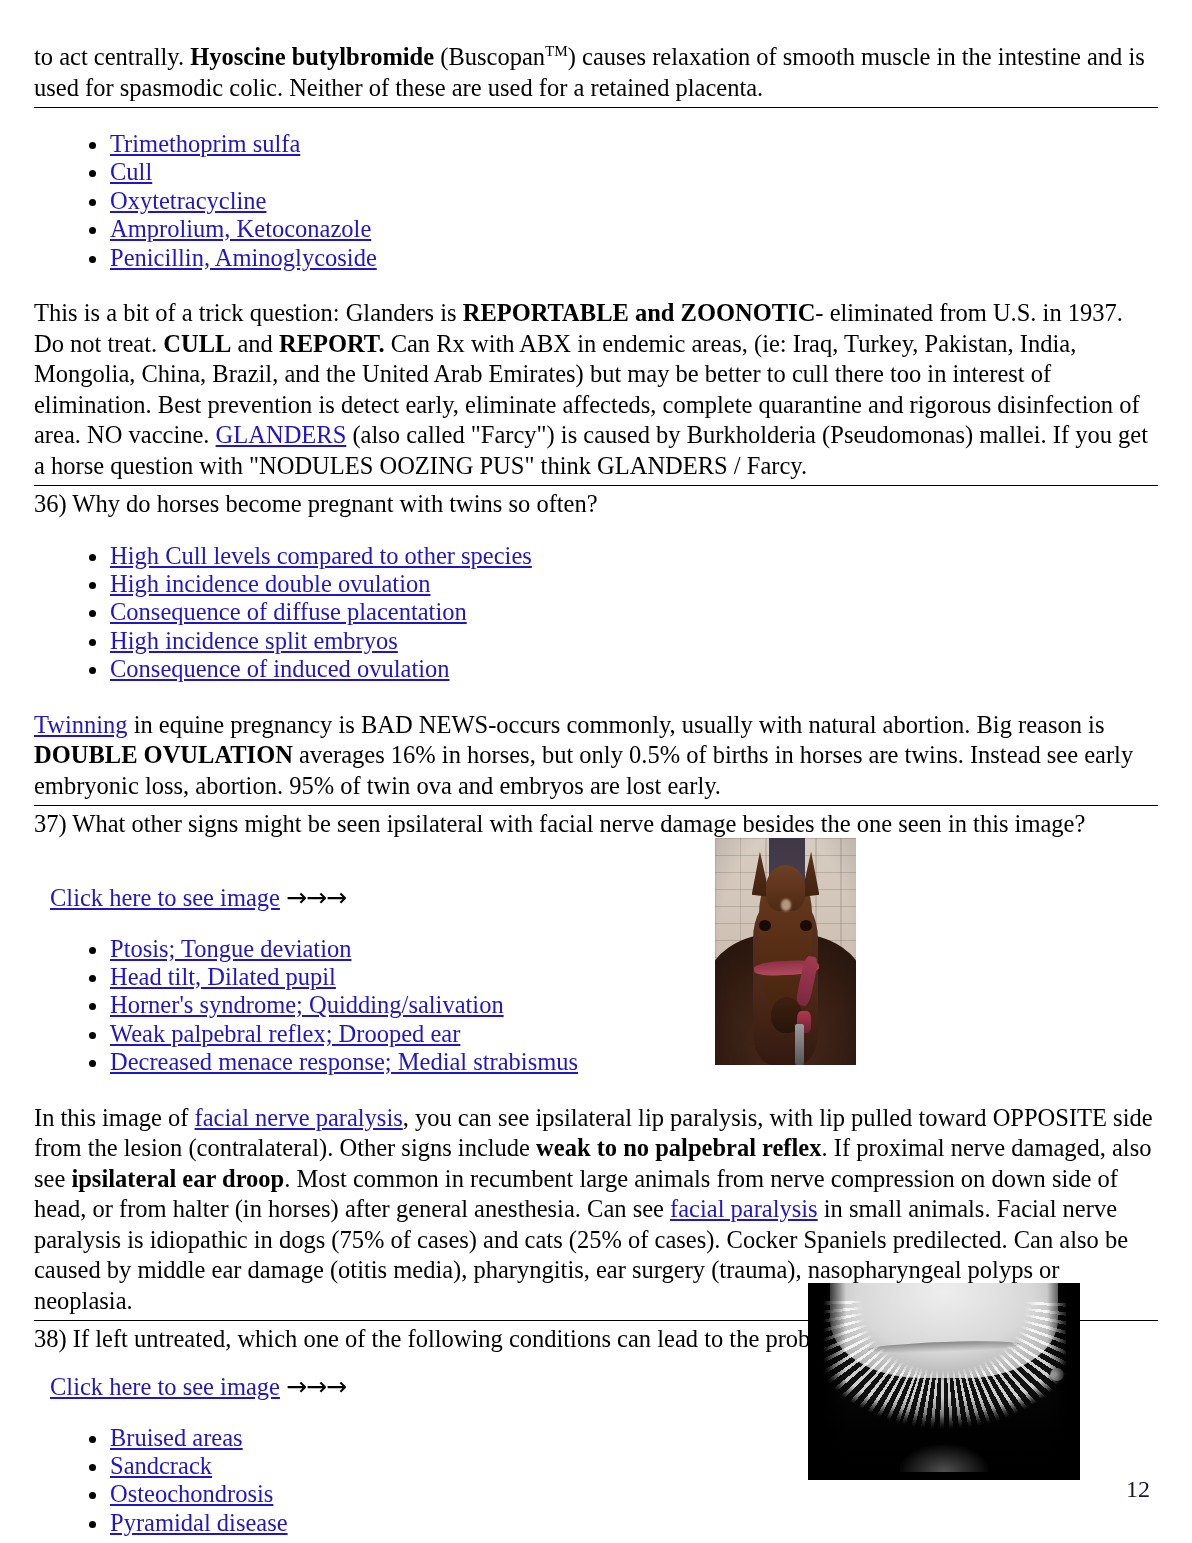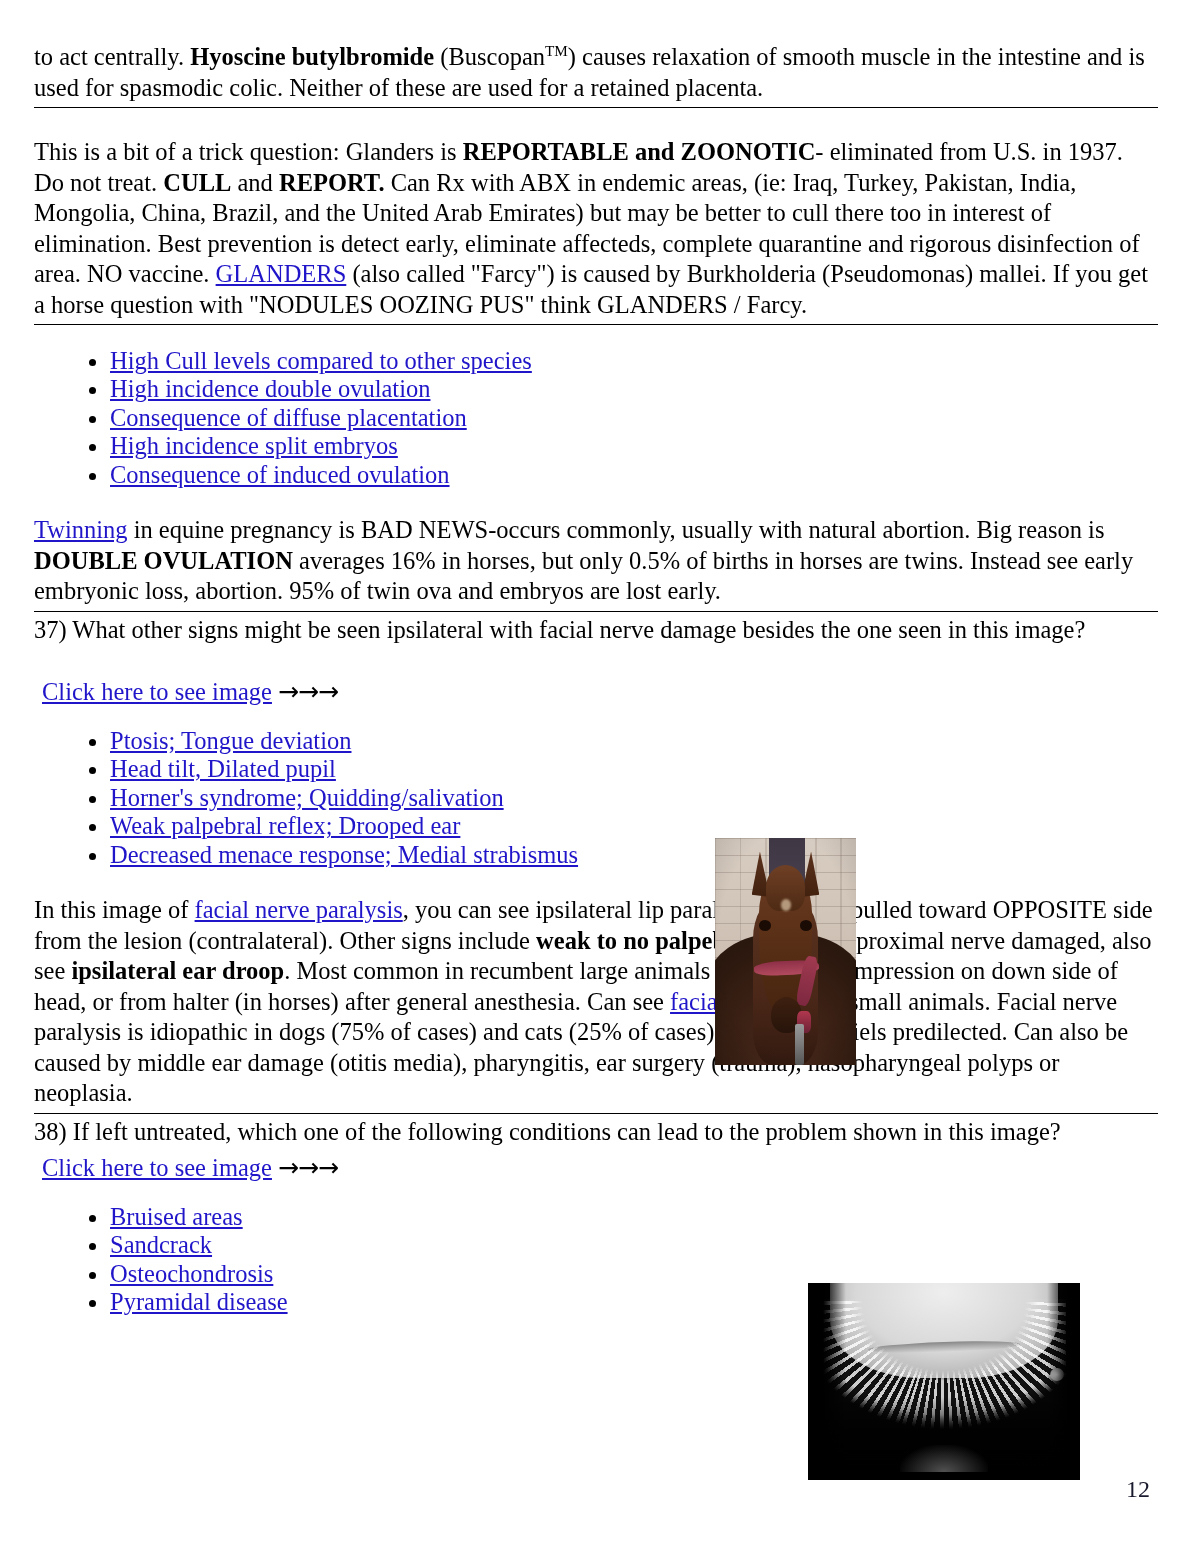--- a/index.html
+++ b/index.html
@@ -66,22 +66,22 @@
   ul.opts li::marker { color: #000; font-size: 1em; }
   ul.opts li a, a.lnk {
     color: #2015c9;
     text-decoration: underline;
     text-decoration-color: #2015c9;
   }
   a.lnk { cursor: pointer; }
   .spacer-lg { height: 26px; }
   .clickimg {
     font-size: 24.5px;
-    line-height: 26px;
-    margin: 8px;
+    line-height: 31px;
+    margin: 16px;
   }
   .arrows {
     color: #000;
     font-family: "DejaVu Sans", sans-serif;
     font-size: 25px;
     letter-spacing: -1px;
   }
   
   .photo-horse {
     position: absolute;
@@ -270,25 +270,33 @@
 <body>
 
 <div class="page">
 
   <div class="content">
 
     <p class="para"><span>to act centrally. </span><b>Hyoscine butylbromide</b><span> (Buscopan</span><sup>TM</sup><span>) causes relaxation of smooth muscle in the intestine and is used for spasmodic colic. Neither of these are used for a retained placenta.</span></p>
 
     <hr class="sep">
 
+    <ul class="opts">
+      <li><a class="lnk">Trimethoprim sulfa</a></li>
+      <li><a class="lnk">Cull</a></li>
+      <li><a class="lnk">Oxytetracycline</a></li>
+      <li><a class="lnk">Amprolium, Ketoconazole</a></li>
+      <li><a class="lnk">Penicillin, Aminoglycoside</a></li>
+    </ul>
     <div class="spacer-lg"></div>
     <p class="para"><span>This is a bit of a trick question: Glanders is </span><b>REPORTABLE and ZOONOTIC</b><span>- eliminated from U.S. in 1937. Do not treat. </span><b>CULL</b><span> and </span><b>REPORT.</b><span> Can Rx with ABX in endemic areas, (ie: Iraq, Turkey, Pakistan, India, Mongolia, China, Brazil, and the United Arab Emirates) but may be better to cull there too in interest of elimination. Best prevention is detect early, eliminate affecteds, complete quarantine and rigorous disinfection of area. NO vaccine. </span><a class="lnk">GLANDERS</a><span> (also called "Farcy") is caused by Burkholderia (Pseudomonas) mallei. If you get a horse question with "NODULES OOZING PUS" think GLANDERS / Farcy.</span></p>
 
     <hr class="sep">
 
+    <p class="qtext">36) Why do horses become pregnant with twins so often?</p>
     <ul class="opts">
       <li><a class="lnk">High Cull levels compared to other species</a></li>
       <li><a class="lnk">High incidence double ovulation</a></li>
       <li><a class="lnk">Consequence of diffuse placentation</a></li>
       <li><a class="lnk">High incidence split embryos</a></li>
       <li><a class="lnk">Consequence of induced ovulation</a></li>
     </ul>
     <div class="spacer-lg"></div>
     <p class="para"><a class="lnk">Twinning</a><span> in equine pregnancy is BAD NEWS-occurs commonly, usually with natural abortion. Big reason is </span><b>DOUBLE OVULATION</b><span> averages 16% in horses, but only 0.5% of births in horses are twins. Instead see early embryonic loss, abortion. 95% of twin ova and embryos are lost early.</span></p>
 

